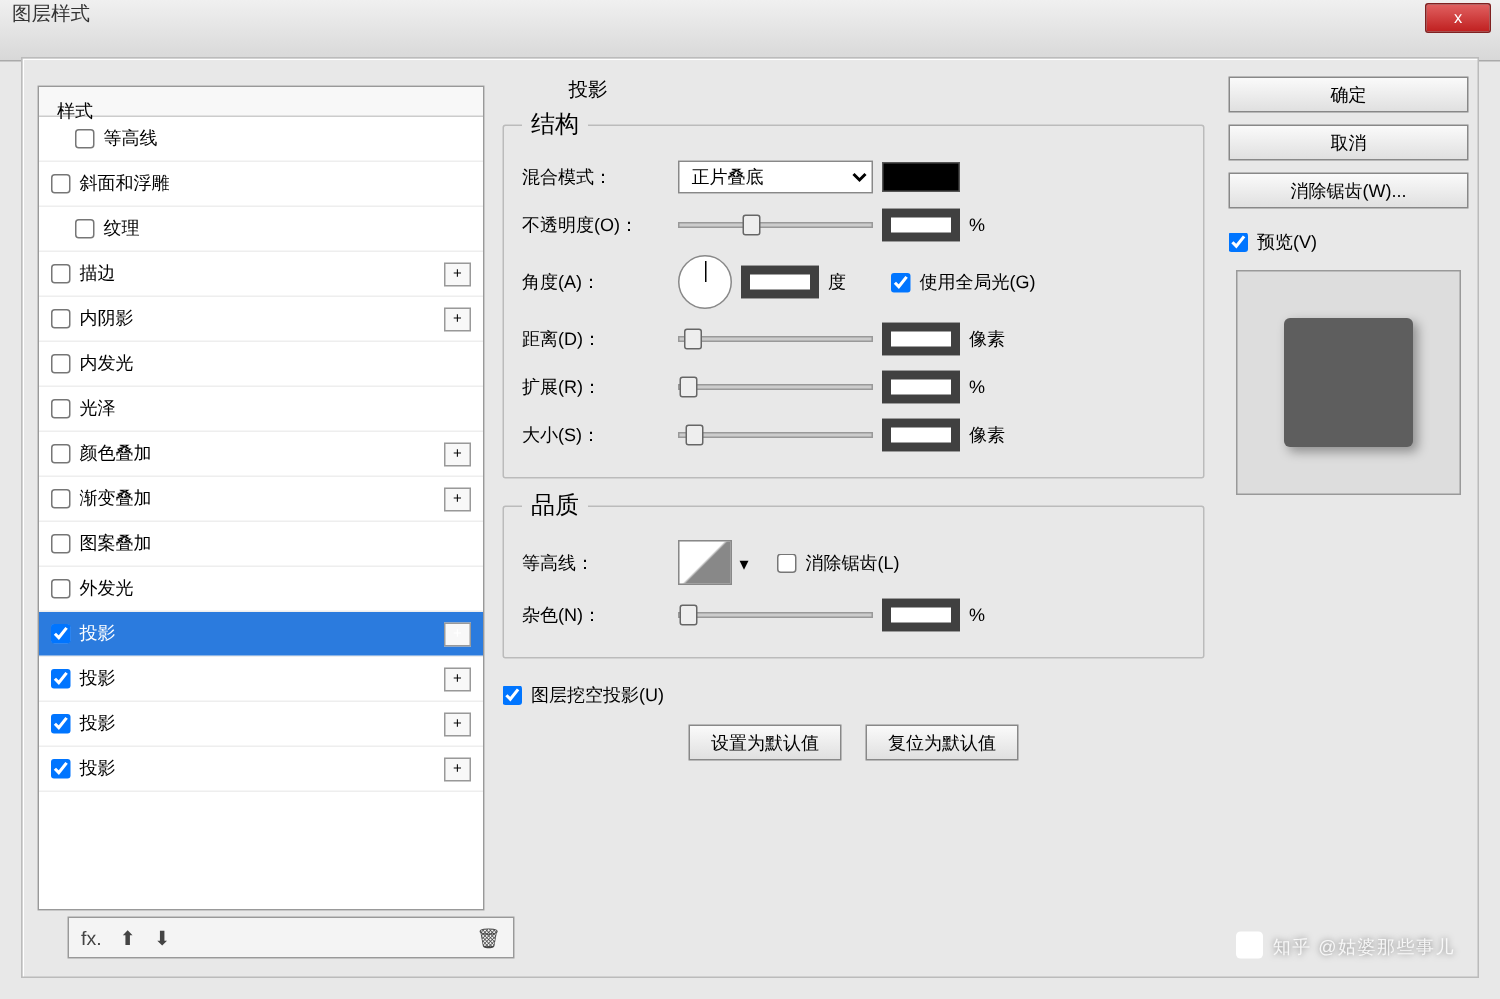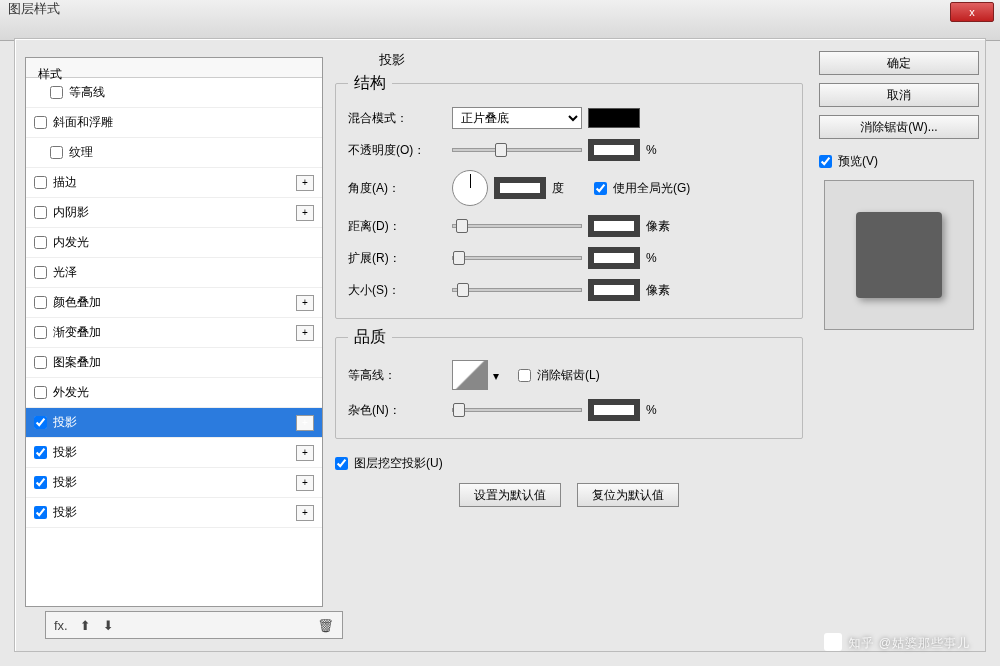--- a/index.html
+++ b/index.html
@@ -46,21 +46,21 @@
 
 .btn-row { display: flex; gap: 16px; justify-content: center; margin-top: 4px; }
 .ps-btn { height: 24px; padding: 0 14px; background: linear-gradient(#fafafa,#e0e0e0); border: 1px solid #888; cursor: pointer; }
 
 .right-panel { position: absolute; right: 6px; top: 12px; width: 160px; }
 .right-btn { width: 100%; height: 24px; margin-bottom: 8px; background: linear-gradient(#fafafa,#e0e0e0); border: 1px solid #888; cursor: pointer; }
 .preview-chk { display: flex; align-items: center; justify-content: flex-start; gap: 6px; margin: 6px 0 10px 0; }
 .preview-box { width: 150px; height: 150px; border: 1px solid #999; background: #ddd; margin: 0 auto; display:flex; align-items:center; justify-content:center; }
 .preview-square { width: 86px; height: 86px; background: #5e5e5e; box-shadow: 3px 3px 7px rgba(0,0,0,0.35); border-radius: 4px; }
 
-.watermark { position: absolute; right: 30px; bottom: 14px; color: rgba(255,255,255,0.85); font-size: 18px; text-shadow: 0 0 4px rgba(0,0,0,0.5); letter-spacing: 1px; }
+.watermark { position: absolute; right: 30px; bottom: 26px; color: rgba(255,255,255,0.85); font-size: 18px; text-shadow: 0 0 4px rgba(0,0,0,0.5); letter-spacing: 1px; }
 .watermark-logo { display:inline-block; width:18px; height:18px; background:#fff; border-radius:3px; margin-right:6px; vertical-align:middle; }
 </style>
 </head>
 <body>
 
 <div class="titlebar">
   <span class="titlebar-text">图层样式</span>
   <div class="close-btn">x</div>
 </div>
 

